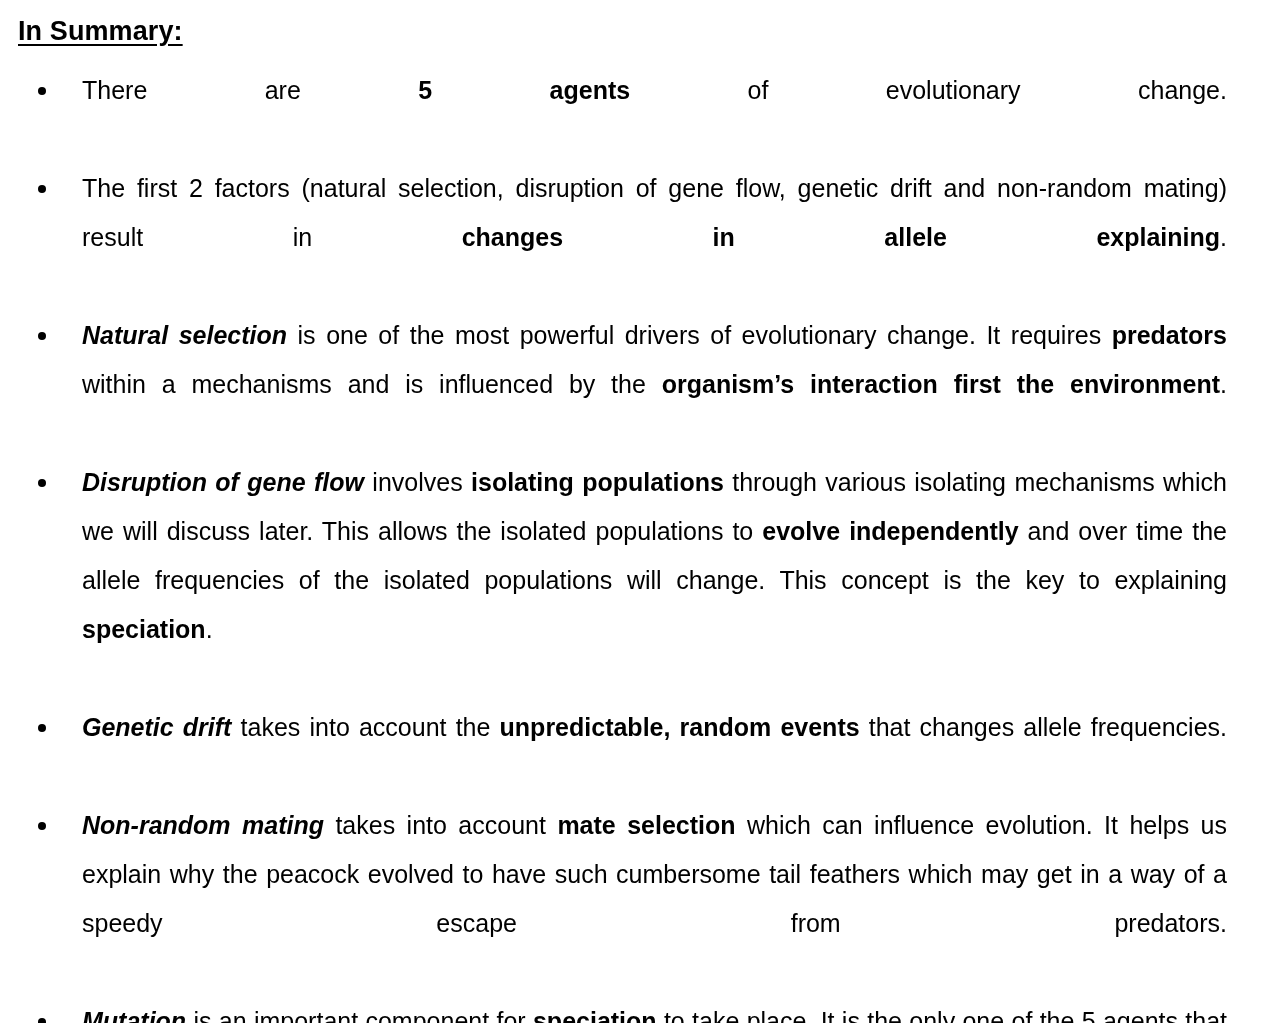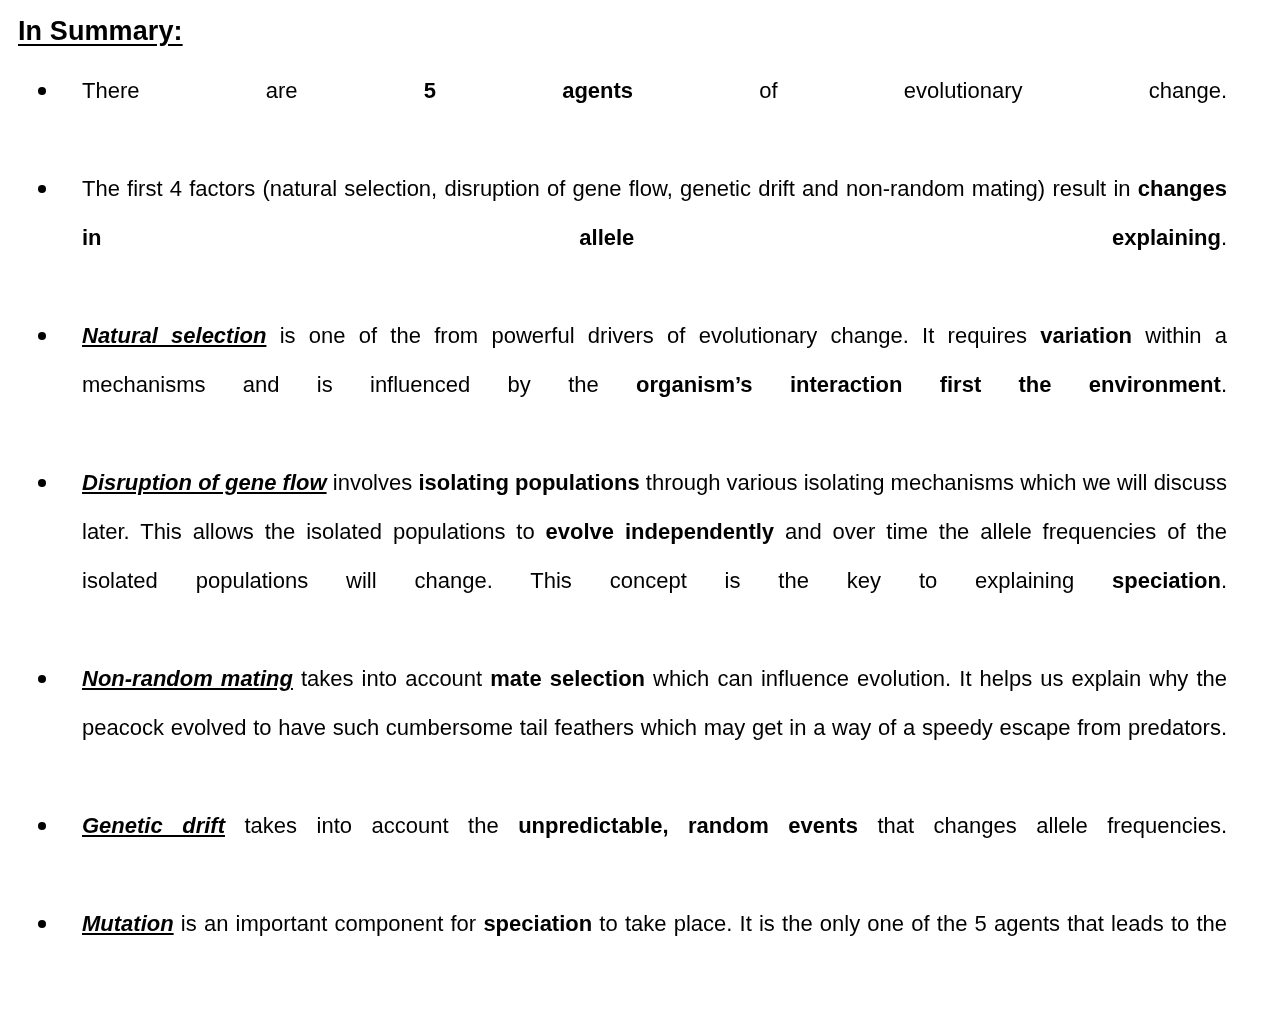--- a/index.html
+++ b/index.html
@@ -39,21 +39,21 @@
     top: 66px;
     width: 1267px;
     list-style: none;
     margin: 0;
     padding: 0;
   }
   .bullet-item {
     position: relative;
     margin: 0;
     padding: 0 40px 0 82px;
-    font-size: 22px;
+    font-size: 25px;
     line-height: 49px;
     text-align: justify;
     text-justify: inter-word;
   }
   .bullet-item .dot {
     position: absolute;
     left: 38px;
     top: 0;
     width: 12px;
     height: 49px;
@@ -74,53 +74,53 @@
   .bullet-text {
     display: block;
   }
   
   .bullet-text::after {
     content: "";
     display: inline-block;
     width: 100%;
   }
   .bold { font-weight: bold; }
-  .bolditalic { font-weight: bold; font-style: italic; text-decoration: underline; }
+  .bolditalic { font-weight: bold; font-style: italic; }
 </style>
 </head>
 <body>
 
 <div class="page">
 
   <div class="heading">In Summary:</div>
 
   <ul class="bullet-list">
       <li class="bullet-item">
         <span class="dot"></span>
         <span class="bullet-text"><span>There are </span><span class="bold">5 agents</span><span> of evolutionary change.</span></span>
       </li>
       <li class="bullet-item">
         <span class="dot"></span>
-        <span class="bullet-text"><span>The first 4 factors (natural selection, disruption of gene flow, genetic drift and non-random mating) result in </span><span class="bold">changes in allele explaining</span><span>.</span></span>
+        <span class="bullet-text"><span>The first 2 factors (natural selection, disruption of gene flow, genetic drift and non-random mating) result in </span><span class="bold">changes in allele explaining</span><span>.</span></span>
       </li>
       <li class="bullet-item">
         <span class="dot"></span>
-        <span class="bullet-text"><span class="bolditalic">Natural selection</span><span> is one of the from powerful drivers of evolutionary change. It requires </span><span class="bold">variation</span><span> within a mechanisms and is influenced by the </span><span class="bold">organism’s interaction first the environment</span><span>.</span></span>
+        <span class="bullet-text"><span class="bolditalic">Natural selection</span><span> is one of the most powerful drivers of evolutionary change. It requires </span><span class="bold">predators</span><span> within a mechanisms and is influenced by the </span><span class="bold">organism’s interaction first the environment</span><span>.</span></span>
       </li>
       <li class="bullet-item">
         <span class="dot"></span>
         <span class="bullet-text"><span class="bolditalic">Disruption of gene flow</span><span> involves </span><span class="bold">isolating populations</span><span> through various isolating mechanisms which we will discuss later. This allows the isolated populations to </span><span class="bold">evolve independently</span><span> and over time the allele frequencies of the isolated populations will change. This concept is the key to explaining </span><span class="bold">speciation</span><span>.</span></span>
       </li>
       <li class="bullet-item">
         <span class="dot"></span>
-        <span class="bullet-text"><span class="bolditalic">Non-random mating</span><span> takes into account </span><span class="bold">mate selection</span><span> which can influence evolution. It helps us explain why the peacock evolved to have such cumbersome tail feathers which may get in a way of a speedy escape from predators.</span></span>
+        <span class="bullet-text"><span class="bolditalic">Genetic drift</span><span> takes into account the </span><span class="bold">unpredictable, random events</span><span> that changes allele frequencies.</span></span>
       </li>
       <li class="bullet-item">
         <span class="dot"></span>
-        <span class="bullet-text"><span class="bolditalic">Genetic drift</span><span> takes into account the </span><span class="bold">unpredictable, random events</span><span> that changes allele frequencies.</span></span>
+        <span class="bullet-text"><span class="bolditalic">Non-random mating</span><span> takes into account </span><span class="bold">mate selection</span><span> which can influence evolution. It helps us explain why the peacock evolved to have such cumbersome tail feathers which may get in a way of a speedy escape from predators.</span></span>
       </li>
       <li class="bullet-item">
         <span class="dot"></span>
         <span class="bullet-text"><span class="bolditalic">Mutation</span><span> is an important component for </span><span class="bold">speciation</span><span> to take place. It is the only one of the 5 agents that leads to the </span></span>
       </li>
     </ul>
 
 </div>
 
 </body></html>

